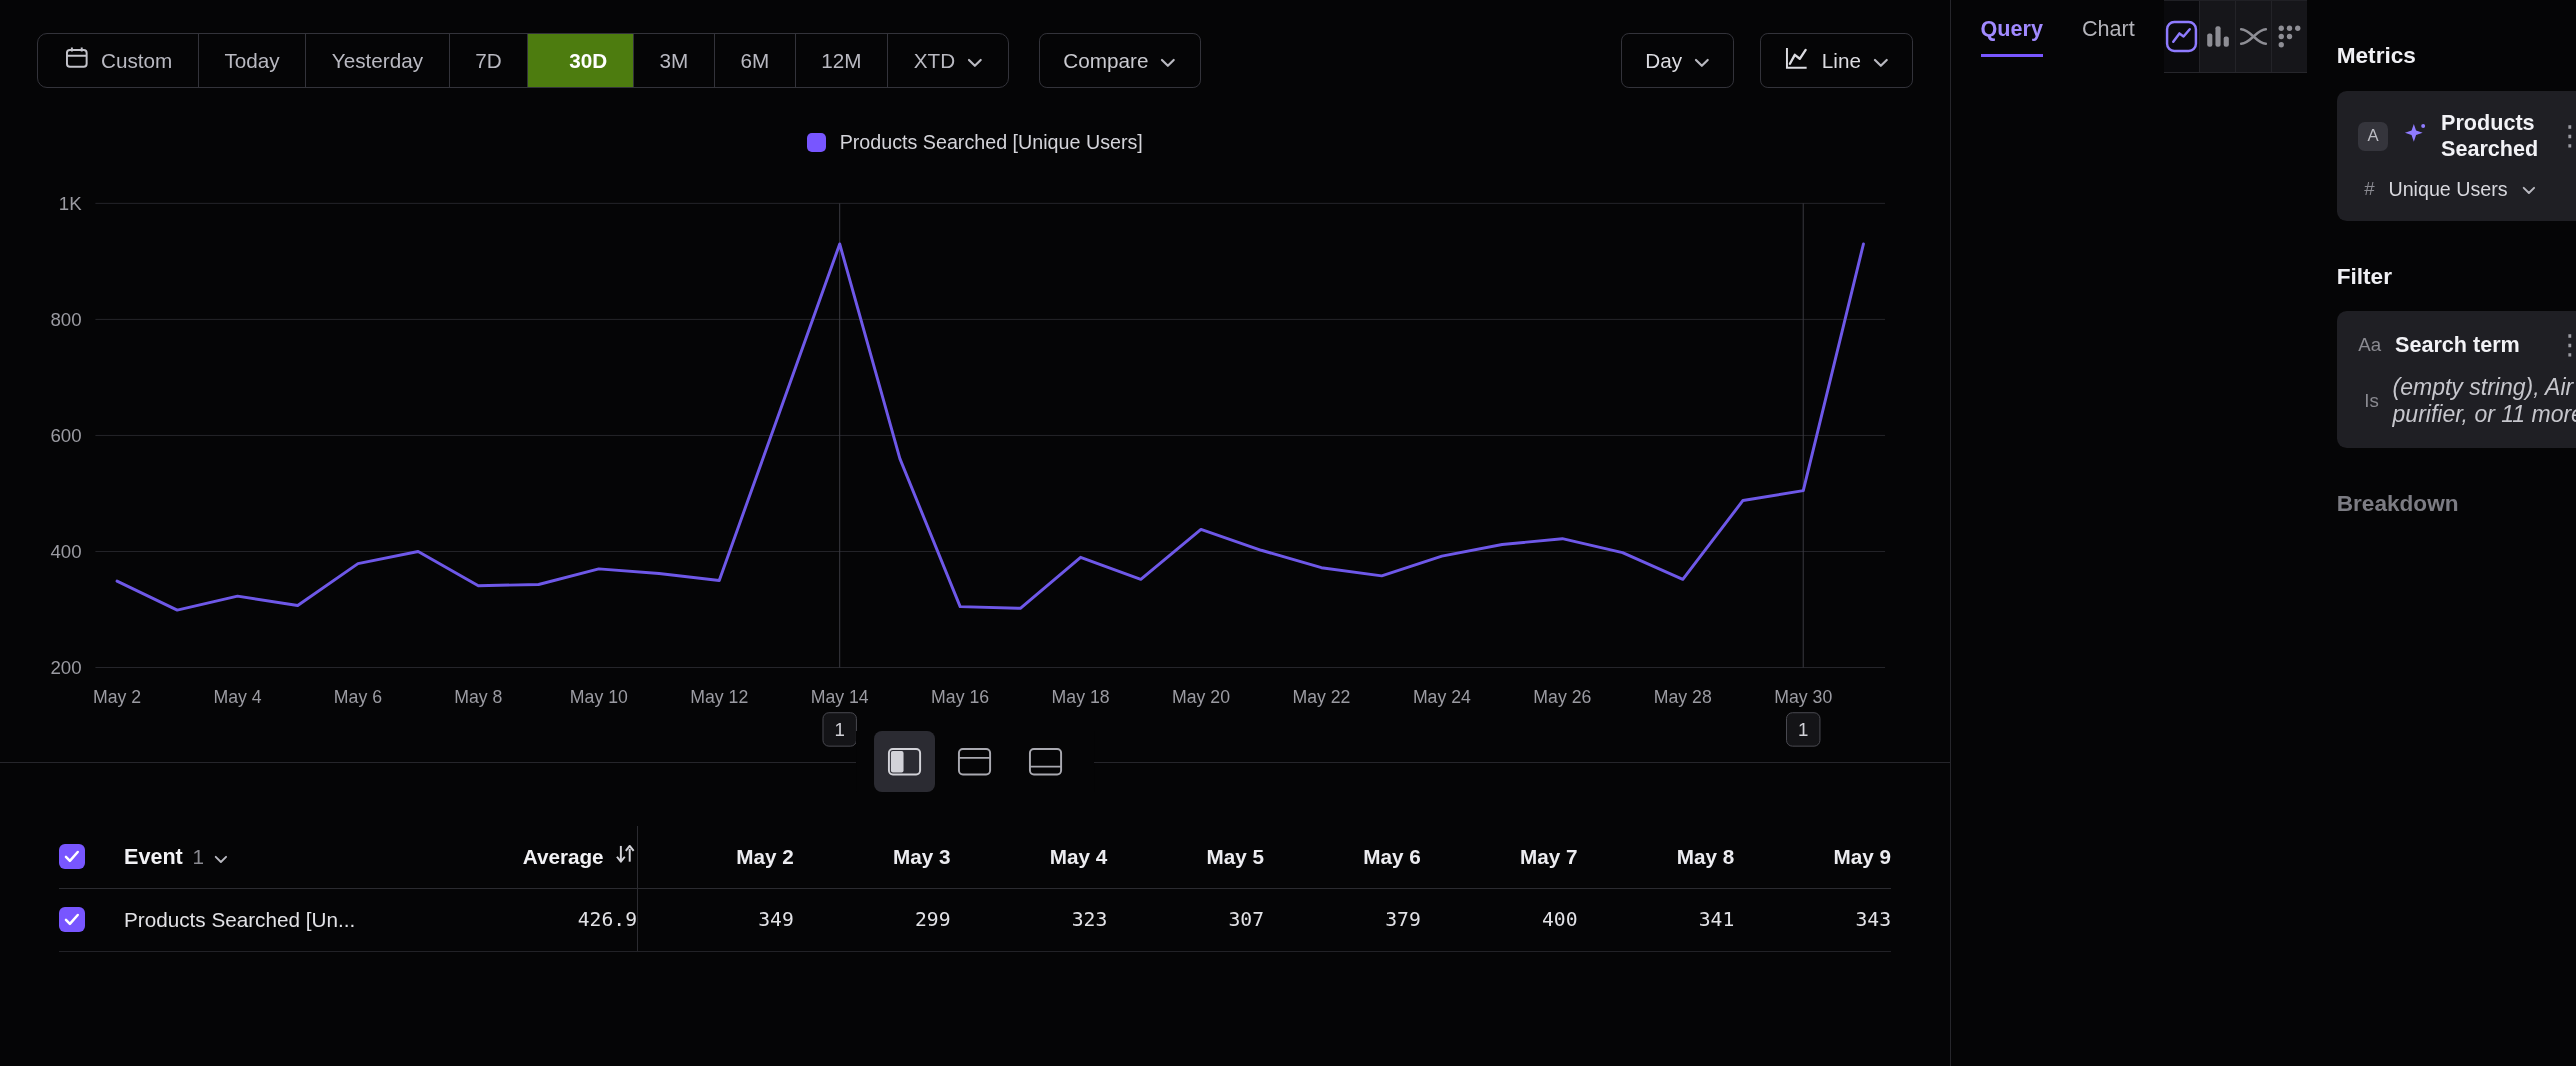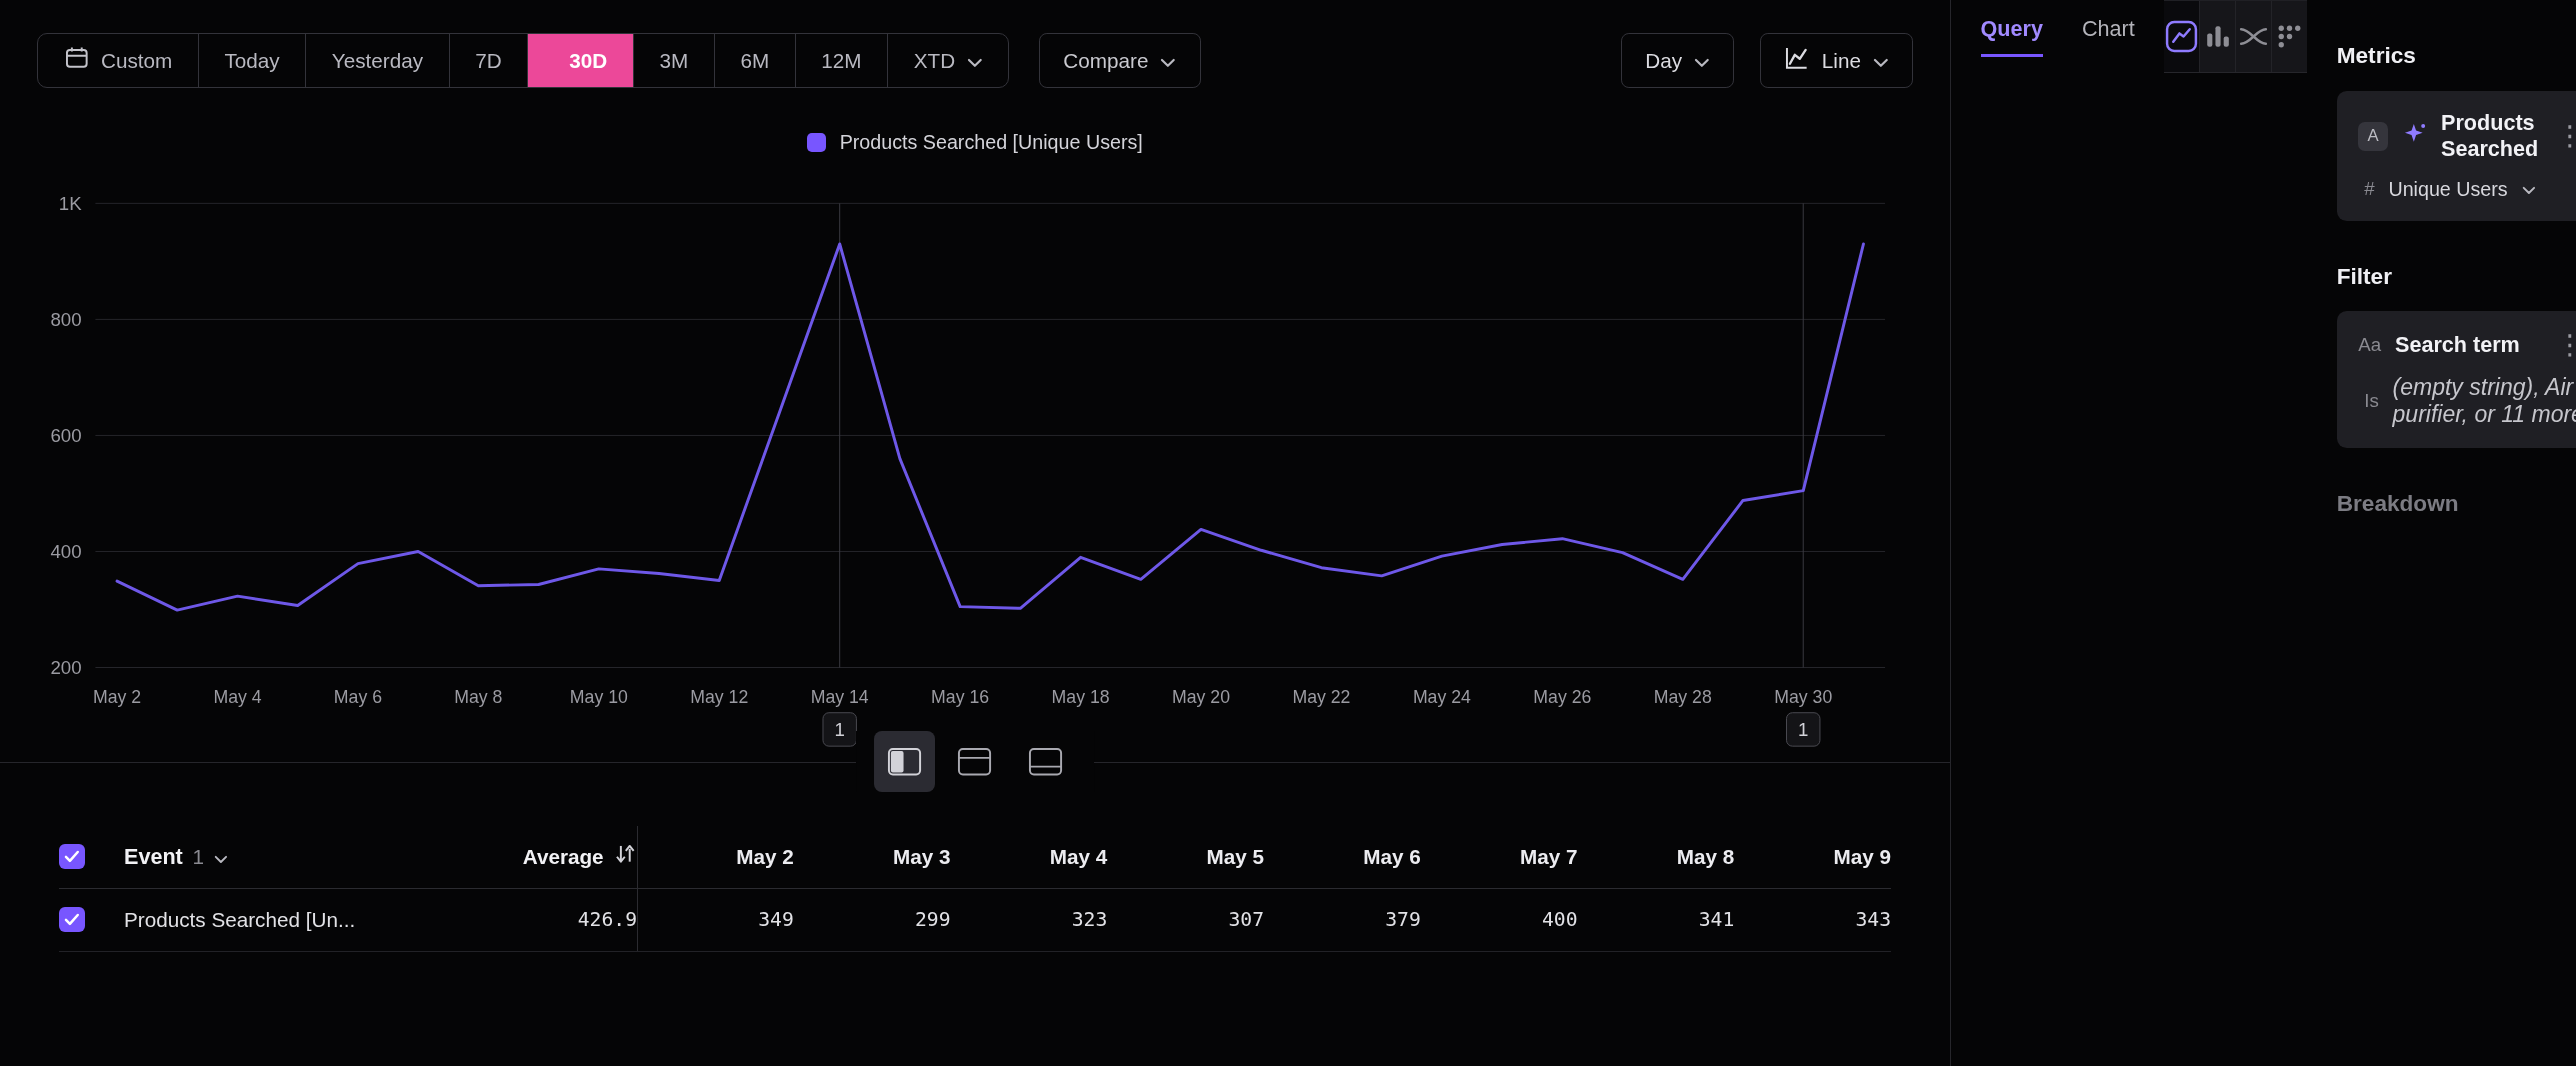--- a/index.html
+++ b/index.html
@@ -15,21 +15,21 @@
 
   
   .main { width: 1951px; border-right: 1px solid #26262b; display: flex; flex-direction: column; flex: none; }
 
   .toolbar { display: flex; justify-content: space-between; align-items: center; margin: 33px 37px 0; }
   .tb-left { display: flex; align-items: center; }
   .range-group { display: flex; border: 1px solid #33333a; border-radius: 10px; overflow: hidden; height: 55px; }
   .range-btn { display: flex; align-items: center; gap: 11.8px; padding: 0 25.6px; font-size: 20.7px;
     color: #b9b9c1; border-right: 1px solid #33333a; cursor: pointer; white-space: nowrap; background: transparent; }
   .range-btn:last-child { border-right: none; }
-  .range-btn.selected { background: #ec4899; color: #ffffff; font-weight: bold; padding-left: 41px; }
+  .range-btn.selected { background: #4d7c0f; color: #ffffff; font-weight: bold; padding-left: 41px; }
   .btn { display: flex; align-items: center; gap: 11.8px; height: 55px; padding: 0 23.6px;
     border: 1px solid #33333a; border-radius: 7.9px; font-size: 20.7px; color: #dcdce1; cursor: pointer; }
   .compare-btn { margin-left: 29.5px; color: #c9c9cf; }
   .tb-right { display: flex; gap: 25.6px; }
 
   .legend { display: flex; align-items: center; justify-content: center; gap: 13.8px; margin-top: 43px; cursor: pointer; }
   .legend-swatch { width: 18.7px; height: 18.7px; border-radius: 4.9px; background: #7856ff; }
   .legend-label { font-size: 19.7px; color: #d4d4da; }
 
   #chart-svg { display: block; margin: 11.8px auto 0; }

